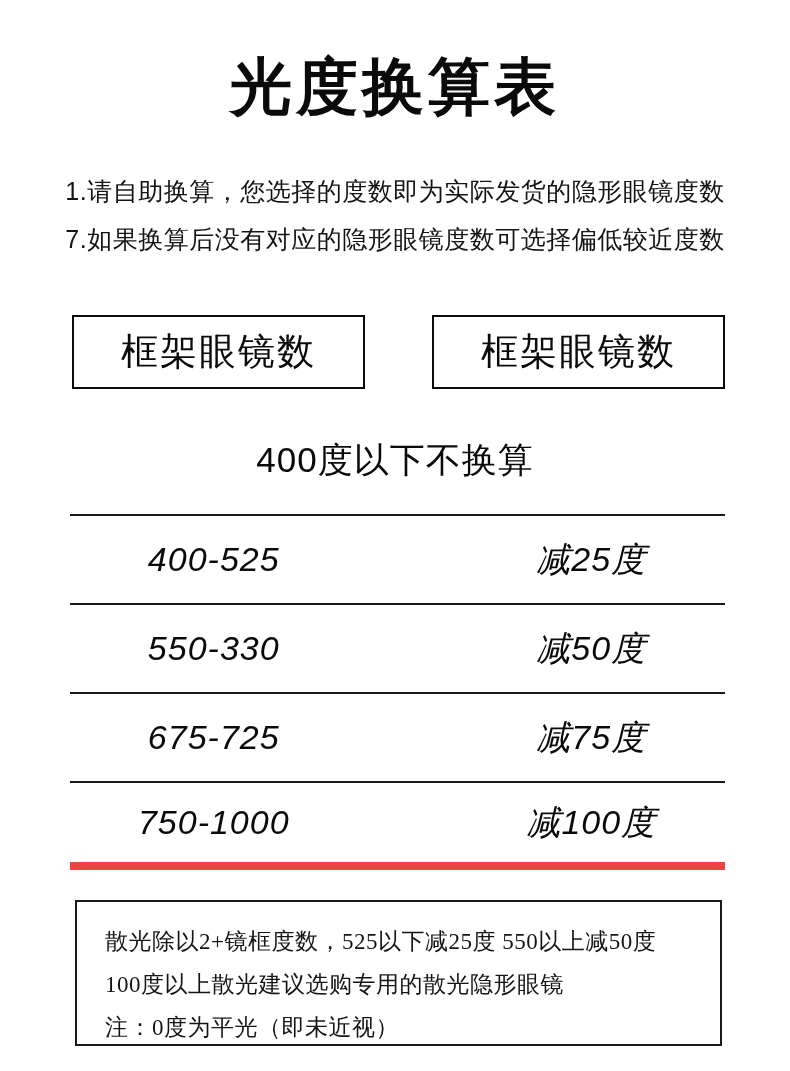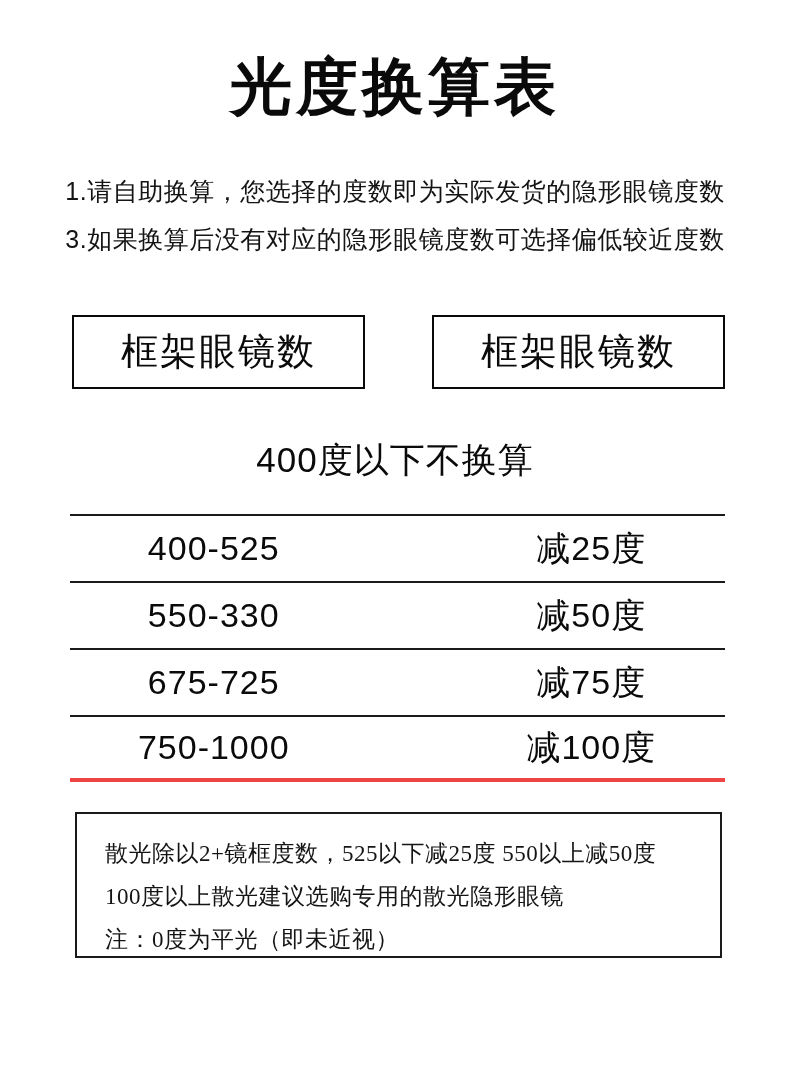--- a/index.html
+++ b/index.html
@@ -58,26 +58,27 @@
     font-size: 35px;
     letter-spacing: 1px;
     color: #0a0a0a;
   }
   .conv-table {
     margin: 30px auto 0 70px;
     width: 655px;
   }
   .conv-row {
     display: flex;
-    height: 67px;
+    height: 89px;
     border-top: 2px solid #1a1a1a;
     align-items: center;
+    font-style: italic;
   }
   .conv-row:last-child {
-    border-bottom: 4px solid #ef4444;
+    border-bottom: 8px solid #ef4444;
     justify-content: space-between;
   }
   .conv-cell {
     width: 50%;
     text-align: center;
     font-size: 34px;
     letter-spacing: 1px;
     color: #0a0a0a;
   }
   .conv-cell.range { padding-right: 40px; }
@@ -100,21 +101,21 @@
 </style>
 </head>
 <body>
 
 <div class="page">
 
   <div class="title">光度换算表</div>
 
   <div class="notes">
     <div class="note-line">1.请自助换算，您选择的度数即为实际发货的隐形眼镜度数</div>
-    <div class="note-line">3.如果换算后没有对应的隐形眼镜度数可选择偏低较近度数</div>
+    <div class="note-line">7.如果换算后没有对应的隐形眼镜度数可选择偏低较近度数</div>
   </div>
 
   <div class="header-boxes">
     <div class="header-box">框架眼镜数</div>
     <div class="header-box">框架眼镜数</div>
   </div>
 
   <div class="subtitle">400度以下不换算</div>
 
   <div class="conv-table">

